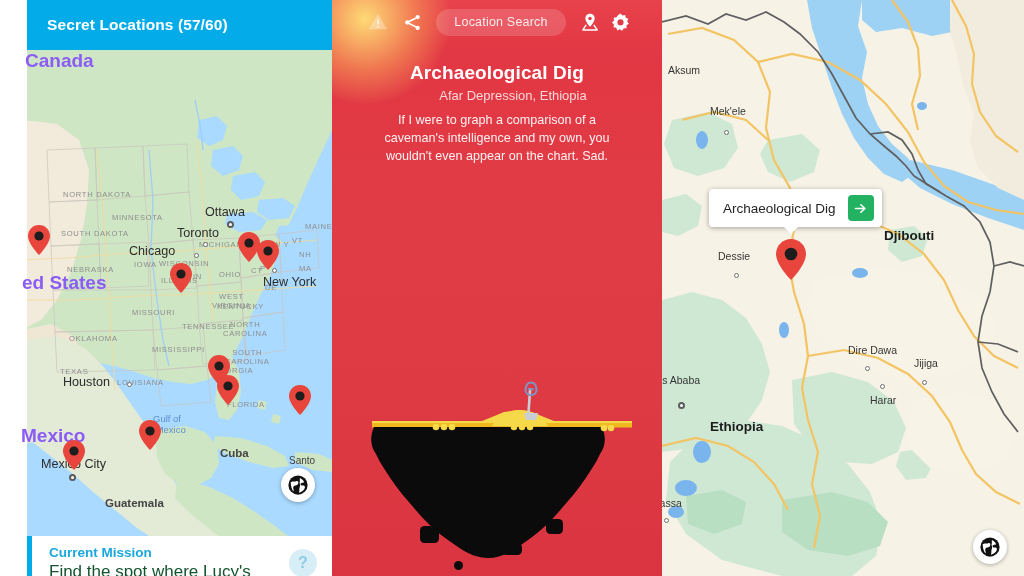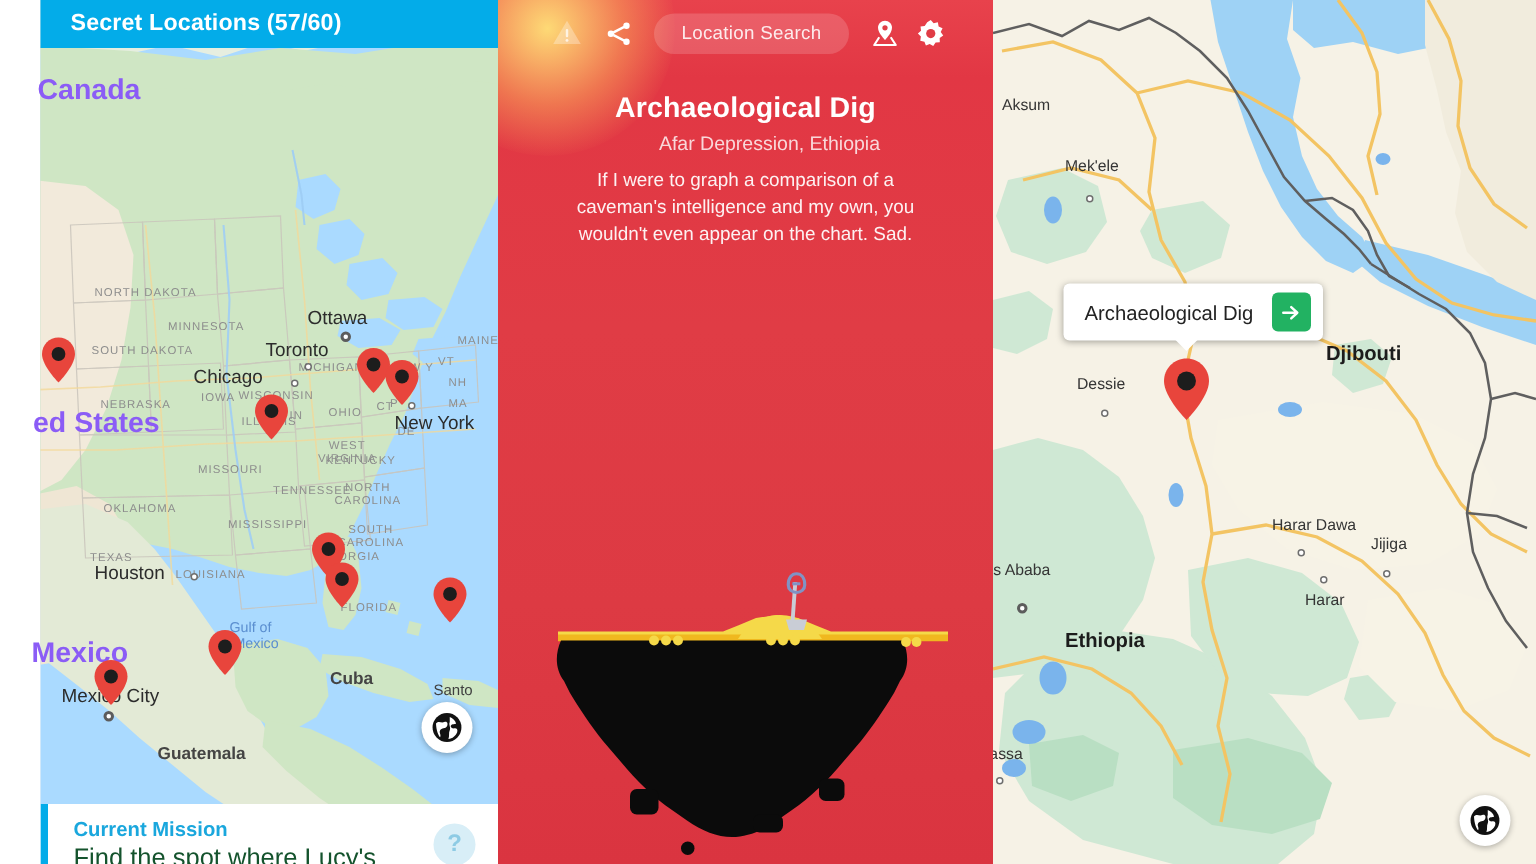--- a/index.html
+++ b/index.html
@@ -12,21 +12,21 @@
   
   .panel-left  { position:relative; width:332px; height:576px; overflow:hidden; background:#ffffff; }
   .panel-mid   { position:relative; width:330px; height:576px; overflow:hidden; }
   .panel-right { position:relative; width:362px; height:576px; overflow:hidden; background:#ffffff; }
   .map-left { left:27px; right:0; top:0; bottom:0; position:absolute; background:#f2efe9; }
 
   
   .water { position:absolute; background:#aadaff; }
 
   
-  .hdr { position:absolute; top:0; height:32px; background:#03ace9; display:flex;
+  .hdr { position:absolute; top:0; height:50px; background:#03ace9; display:flex;
          align-items:center; z-index:40; }
   .hdr-left  { left:27px; right:0; }
   .hdr-right { left:0; right:0; }
   .hdr-title { color:#ffffff; font-size:15.5px; font-weight:600; letter-spacing:.1px;
                padding-left:20px; white-space:nowrap; }
 
   
   .panel-mid { background:linear-gradient(180deg,#e8424c 0%,#e23744 9%,#e03c45 38%,#dd3a43 70%,#da3440 100%); }
   .glow { position:absolute; left:-52px; top:-66px; width:170px; height:170px; border-radius:50%;
           background:radial-gradient(circle, rgba(255,226,120,.95) 0%, rgba(250,170,90,.55) 42%, rgba(230,70,70,0) 72%);
@@ -451,21 +451,21 @@
         </g>
       </svg>
 
       <div class="lbl lbl-et" style="left:6px;   top:64px;">Aksum</div>
       <div class="lbl lbl-et" style="left:48px;  top:105px;">Mek'ele</div>
       <div class="citydot" style="left:62px;  top:130px;"></div>
       <div class="lbl lbl-et" style="left:56px;  top:250px;">Dessie</div>
       <div class="citydot" style="left:72px;  top:273px;"></div>
       <div class="lbl lbl-et" style="left:-8px;  top:374px;">dis Ababa</div>
       <div class="capdot" style="left:16px;  top:402px;"></div>
-      <div class="lbl lbl-et" style="left:186px; top:344px;">Harar Dawa</div>
+      <div class="lbl lbl-et" style="left:186px; top:344px;">Dire Dawa</div>
       <div class="citydot" style="left:203px; top:366px;"></div>
       <div class="lbl lbl-et" style="left:252px; top:357px;">Jijiga</div>
       <div class="citydot" style="left:260px; top:380px;"></div>
       <div class="lbl lbl-et" style="left:208px; top:394px;">Harar</div>
       <div class="citydot" style="left:218px; top:384px;"></div>
       <div class="lbl lbl-et" style="left:-10px; top:497px;">wassa</div>
       <div class="citydot" style="left:2px;   top:518px;"></div>
 
       <div class="lbl lbl-et-b" style="left:222px; top:228px;">Djibouti</div>
       <div class="lbl lbl-et-b" style="left:48px;  top:419px;">Ethiopia</div>

